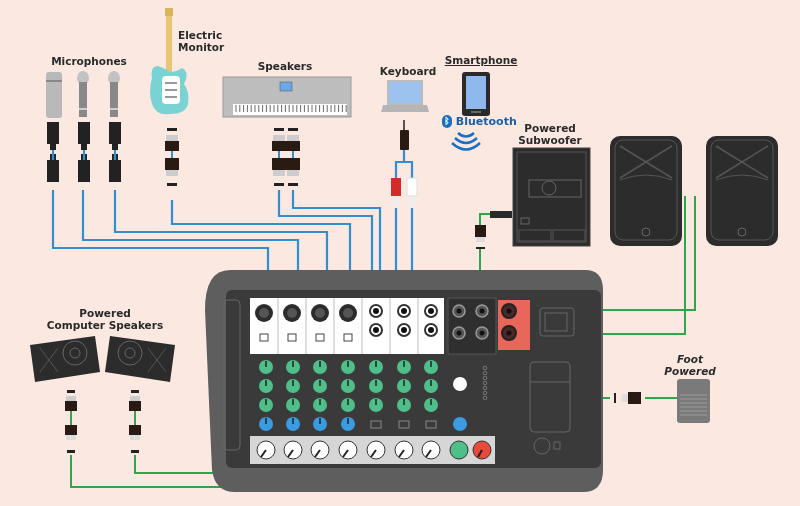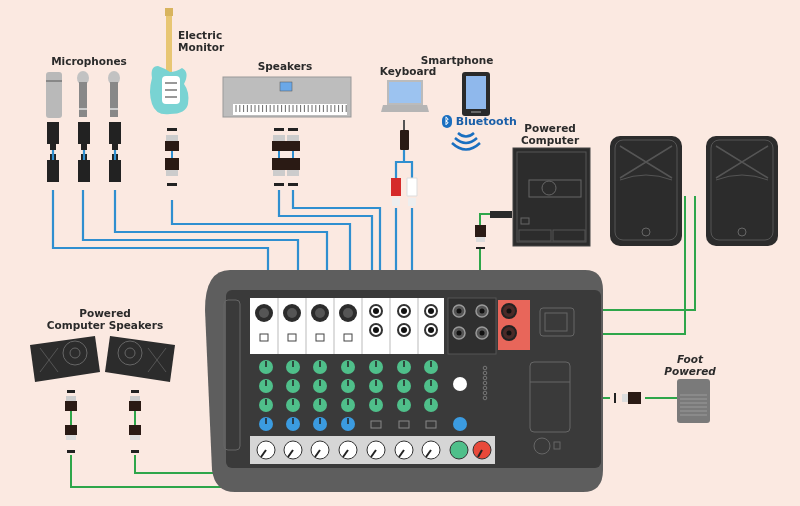--- a/index.html
+++ b/index.html
@@ -10,24 +10,24 @@
 </head>
 <body>
 
 <div class="lbl" style="left:44px;top:55px;width:90px;">Microphones</div>
 <div class="lbl" style="left:178px;top:29px;text-align:left;">
   <div>Electric</div>
   <div>Monitor</div>
 </div>
 <div class="lbl" style="left:240px;top:60px;width:90px;">Speakers</div>
 <div class="lbl" style="left:368px;top:65px;width:80px;">Keyboard</div>
-<div class="lbl" style="left:412px;top:54px;width:90px;">Smartphone</div>
+<div class="lbl" style="left:436px;top:54px;width:90px;text-decoration:underline;">Smartphone</div>
 <div class="lbl" style="left:510px;top:122px;width:80px;">
   <div>Powered</div>
-  <div>Computer</div>
+  <div>Subwoofer</div>
 </div>
 <div class="lbl" style="left:40px;top:307px;width:130px;">
   <div>Powered</div>
   <div>Computer Speakers</div>
 </div>
 <div class="lbl" style="left:660px;top:353px;width:60px;font-style:italic;">
   <div>Foot</div>
   <div>Powered</div>
 </div>
 <div class="lbl" style="left:442px;top:115px;font-size:11px;color:#1a5fa8;">

